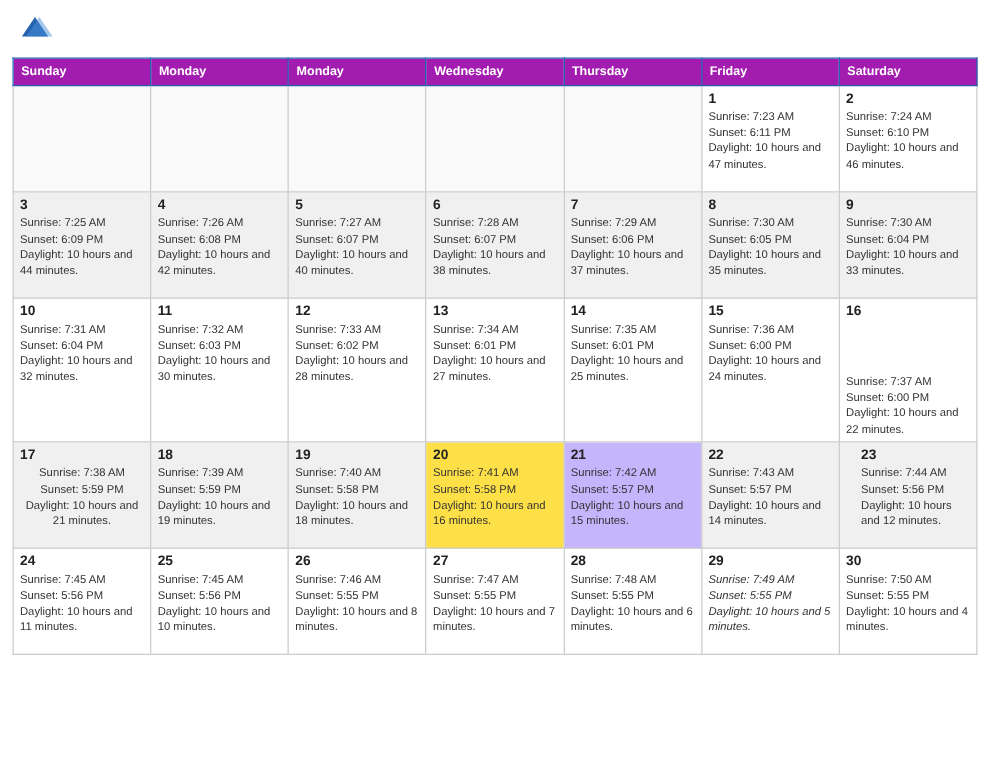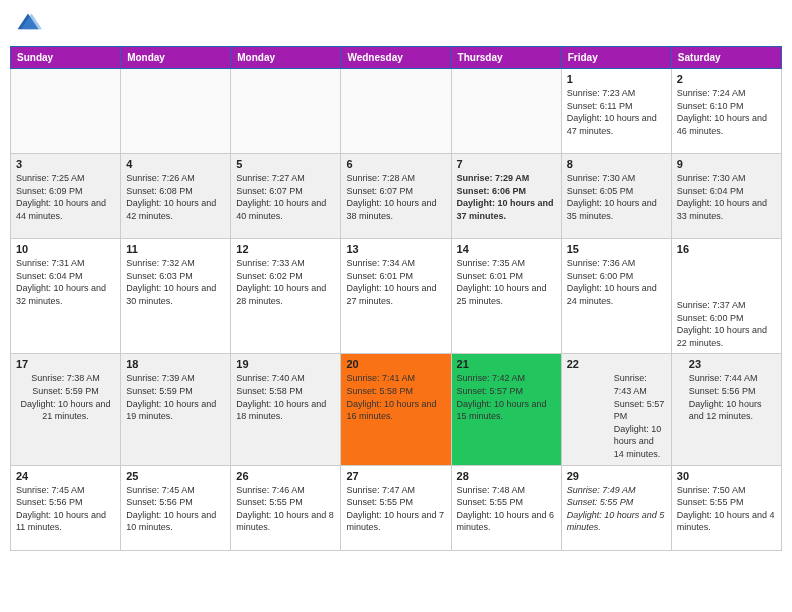--- a/index.html
+++ b/index.html
@@ -157,21 +157,21 @@
 Daylight: 10 hours and 40 minutes.</div>
         </td>
         <td style="background-color: rgb(240, 240, 240);">
           <div class="day-number">6</div>
           <div class="day-info" style="white-space: pre-line;">Sunrise: 7:28 AM
 Sunset: 6:07 PM
 Daylight: 10 hours and 38 minutes.</div>
         </td>
         <td style="background-color: rgb(240, 240, 240);">
           <div class="day-number">7</div>
-          <div class="day-info" style="white-space: pre-line; font-weight: bold;">Sunrise: 7:29 AM
+          <div class="day-info" style="white-space: pre-line;">Sunrise: 7:29 AM
 Sunset: 6:06 PM
 Daylight: 10 hours and 37 minutes.</div>
         </td>
         <td style="background-color: rgb(240, 240, 240);">
           <div class="day-number">8</div>
           <div class="day-info" style="white-space: pre-line;">Sunrise: 7:30 AM
 Sunset: 6:05 PM
 Daylight: 10 hours and 35 minutes.</div>
         </td>
         <td style="background-color: rgb(240, 240, 240);">
@@ -237,35 +237,35 @@
           <div class="day-info" style="white-space: pre-line;">Sunrise: 7:39 AM
 Sunset: 5:59 PM
 Daylight: 10 hours and 19 minutes.</div>
         </td>
         <td style="background-color: rgb(240, 240, 240);">
           <div class="day-number">19</div>
           <div class="day-info" style="white-space: pre-line;">Sunrise: 7:40 AM
 Sunset: 5:58 PM
 Daylight: 10 hours and 18 minutes.</div>
         </td>
-        <td style="background-color: #f97316; margin-top: 41px;">
+        <td style="background-color: #fde047; margin-top: 41px;">
           <div class="day-number">20</div>
           <div class="day-info" style="white-space: pre-line;">Sunrise: 7:41 AM
 Sunset: 5:58 PM
 Daylight: 10 hours and 16 minutes.</div>
         </td>
-        <td style="background-color: #22c55e;">
+        <td style="background-color: #c4b5fd;">
           <div class="day-number">21</div>
           <div class="day-info" style="white-space: pre-line;">Sunrise: 7:42 AM
 Sunset: 5:57 PM
 Daylight: 10 hours and 15 minutes.</div>
         </td>
         <td style="background-color: rgb(240, 240, 240);">
           <div class="day-number">22</div>
-          <div class="day-info" style="white-space: pre-line; margin-left: 47px;">Sunrise: 7:43 AM
+          <div class="day-info" style="white-space: pre-line;">Sunrise: 7:43 AM
 Sunset: 5:57 PM
 Daylight: 10 hours and 14 minutes.</div>
         </td>
         <td style="background-color: rgb(240, 240, 240); padding-left: 17px;">
           <div class="day-number">23</div>
           <div class="day-info" style="white-space: pre-line;">Sunrise: 7:44 AM
 Sunset: 5:56 PM
 Daylight: 10 hours and 12 minutes.</div>
         </td>
       </tr>

